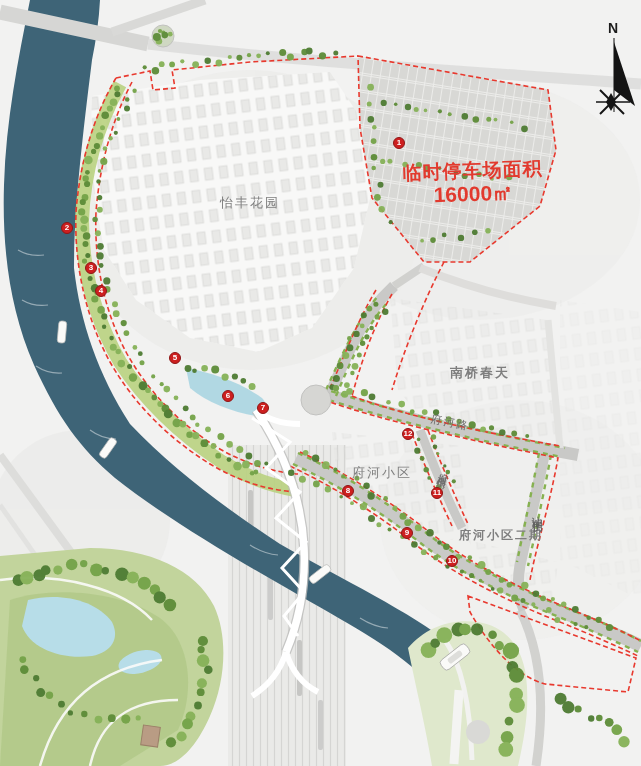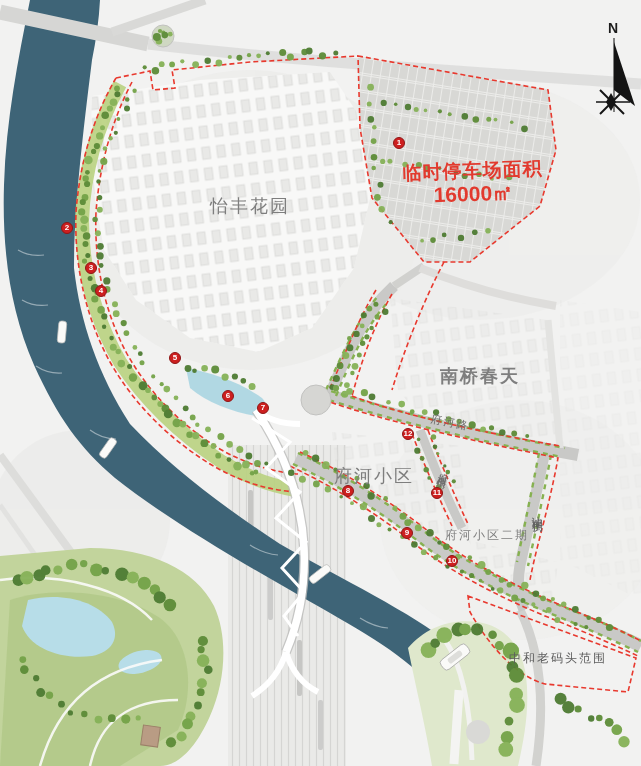--- a/index.html
+++ b/index.html
@@ -8,21 +8,21 @@
   }
   html,body{margin:0;padding:0;background:#fff;}
   .map-wrap{
     position:relative; width:641px; height:766px; overflow:hidden;
     background:#f2f2f1;
     font-family:"Liberation Sans","DejaVu Sans",sans-serif;
   }
   .map-wrap svg{position:absolute;left:0;top:0;}
   .map-label{
     position:absolute; color:var(--c-label); text-align:center;
-    letter-spacing:2px; font-size:18px; z-index:30; pointer-events:none;
+    letter-spacing:2px; font-size:13px; z-index:30; pointer-events:none;
     white-space:nowrap;
   }
   .map-label.small{font-size:12px;}
   .street-label{font-size:11px; color:#6b6b6b; letter-spacing:2px;}
   .vertical{writing-mode:vertical-rl; letter-spacing:2px;}
   .note-block{
     position:absolute; left:375px; top:160px; width:196px; z-index:30;
     text-align:center; color:var(--c-note); font-weight:bold;
     transform:rotate(-2deg); line-height:1.15; pointer-events:none;
   }
@@ -557,25 +557,24 @@
         <line x1="600" y1="114" x2="624" y2="90" stroke-width="2"></line>
       </g>
       <polygon points="611,93 616,102 611,111 606,102" fill="#141414"></polygon>
     </g>
   </svg>
 
   <div class="map-label" style="left:200px; top:194px; width:100px;">怡丰花园</div>
 
   <div class="map-label" style="left:430px; top:364px; width:100px;font-weight:bold;">南桥春天</div>
 
-  <div class="map-label" style="left:324px; top:464px; width:100px;">府河小区</div>
-
-  <div class="map-label small" style="left:432px; top:527px; width:110px;">府河小区二期</div>
-
-  <div class="map-label small" style="left:498px; top:650px; width:120px; color:#5d5d5d;">中和老码头范围</div>
+  <div class="map-label" style="left:332px; top:464px; width:100px;">府河小区</div>
+
+  <div class="map-label small" style="left:446px; top:527px; width:110px;font-weight:bold;">府河小区二期</div>
+
 
   <div class="map-label street-label" style="left:420px; top:415px; width:60px; transform:rotate(11deg);">府河路</div>
 
   <div class="map-label street-label vertical" style="left:438px; top:440px; height:58px; font-size:10px; transform:rotate(16deg);">府河横街</div>
 
   <div class="map-label street-label vertical" style="left:528px; top:472px; height:78px; transform:rotate(-6deg); color:#5f5f5f;">油榨房街</div>
 
   <div class="note-block">
     <div class="note-line1">临时停车场面积</div>
     <div class="note-line2">16000㎡</div>

